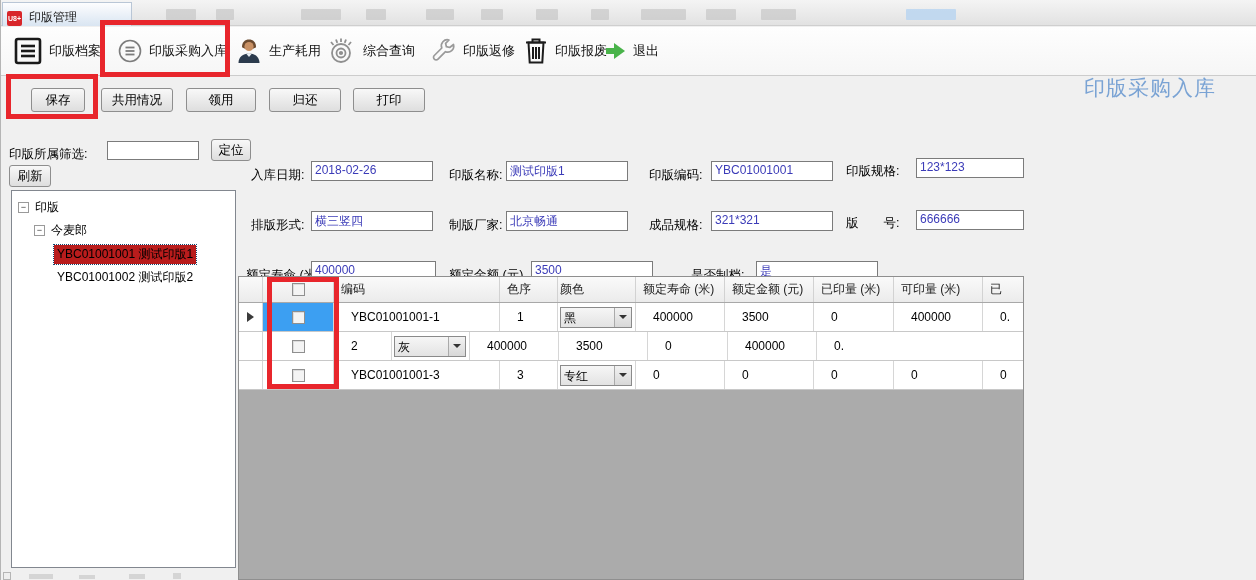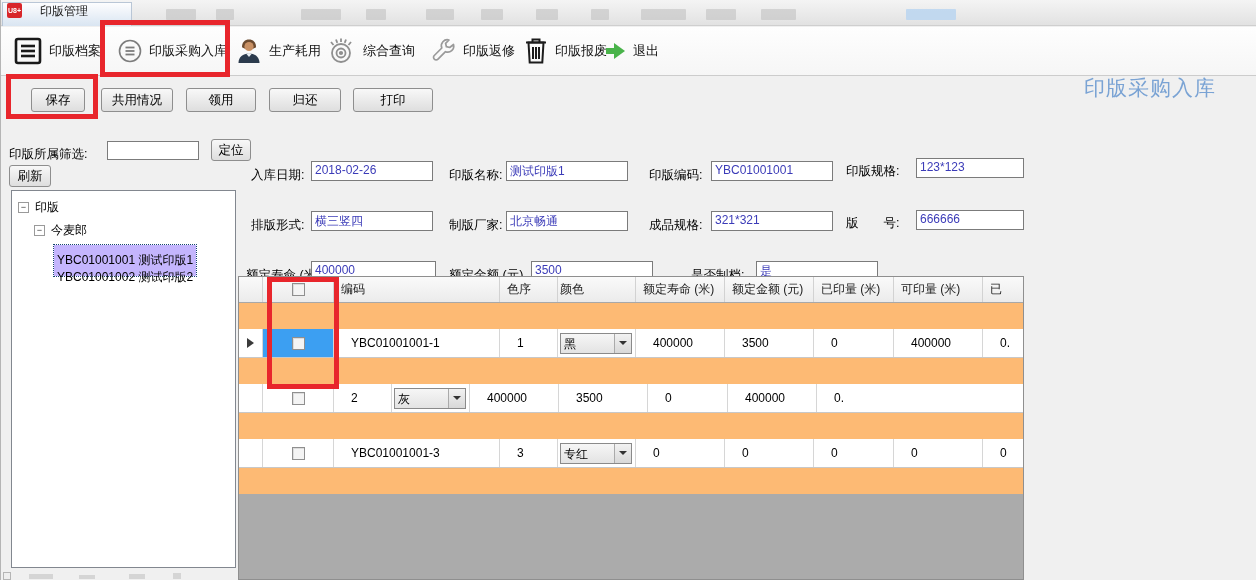--- a/index.html
+++ b/index.html
@@ -7,21 +7,21 @@
   body { font-family:"Liberation Sans","DejaVu Sans",sans-serif; }
   #window {
     position:relative; width:1256px; height:580px; background:#f0f0f0;
     overflow:hidden; border-left:1px solid #b5b5b5;
   }
   
   .titlebar { position:absolute; left:0; top:0; width:1256px; height:26px;
     background:linear-gradient(#f4f4f4,#e2e2e2); border-bottom:1px solid #cfcfcf; }
   .title-tab { position:absolute; left:1px; top:2px; width:130px; height:24px;
     background:linear-gradient(#fdfdfe,#d9e5f2); border:1px solid #b9c6d6; border-bottom:none;
-    display:flex; align-items:flex-start; gap:18px; padding-left:4px; }
+    display:flex; align-items:flex-end; gap:7px; padding-left:4px; }
   .app-badge { width:15px; height:15px; background:#d8262a; color:#fff; font-size:7px;
     font-weight:bold; display:flex; align-items:center; justify-content:center; border-radius:2px; }
   .title-text { font-size:12px; color:#1a1a1a; }
   .blob { position:absolute; top:9px; height:11px; background:#bdbdbd; opacity:.55; border-radius:1px; }
   .blob.blue { background:#bcd6f0; opacity:.9; }
   
   .toolbar { position:absolute; left:0; top:27px; width:1256px; height:49px;
     background:linear-gradient(#fefefe,#f6f6f6); border-bottom:1px solid #cccccc; }
   .tbtn { position:absolute; top:3px; height:42px; display:flex; align-items:center; gap:6px;
     padding:0 4px; cursor:default; }
@@ -35,25 +35,25 @@
     letter-spacing:1px; white-space:nowrap; }
   
   .label { position:absolute; font-size:12.5px; color:#000; white-space:nowrap; }
   .tinput { position:absolute; border:1px solid #7b7b7b; background:#fff; font-size:12px;
     color:#3b3bb8; padding:1px 3px; font-family:inherit; }
   .tree { position:absolute; left:10px; top:190px; width:225px; height:378px;
     background:#fff; border:1px solid #82878f; font-size:12px; color:#000; }
   .tnode { position:absolute; display:flex; align-items:center; gap:6px; white-space:nowrap; }
   .expander { width:11px; height:11px; border:1px solid #9a9a9a; background:#fff;
     font-size:9px; line-height:9px; text-align:center; color:#333; }
-  .tleaf-sel { background:#c4b5fd; outline:1px dotted #16466e; padding:7px 3px; }
+  .tleaf-sel { background:#b91c1c; outline:1px dotted #16466e; padding:1px 3px; }
   .tleaf { padding:1px 3px; }
   
   .grid { position:absolute; left:237px; top:276px; width:786px; height:304px;
-    border:1px solid #8f8f8f; background:#fdba74; display:flex; flex-direction:column;gap:26px; }
+    border:1px solid #8f8f8f; background:#f97316; display:flex; flex-direction:column; }
   .g-head { display:flex; height:26px; background:linear-gradient(#fafafa,#ebebeb);
     border-bottom:1px solid #a8a8a8; }
   .g-head .gc { font-size:12px; color:#222; display:flex; align-items:center;
     border-right:1px solid #d2d2d2; padding-left:7px; overflow:hidden; }
   .g-row { display:flex; height:29px; background:#fff; border-bottom:1px solid #c8c8c8; }
   .g-row .gc { font-size:12px; color:#000; display:flex; align-items:center;
     border-right:1px solid #d6d6d6; padding-left:17px; overflow:hidden; }
   .gc.c-sel { width:24px; justify-content:center; padding-left:0; }
   .gc.c-chk { width:71px; justify-content:center; padding-left:0; }
   .gc.c-code { width:166px; }
@@ -185,21 +185,21 @@
       <span class="lbl">退出</span>
     </div>
   </div>
 
   <div class="page-title">印版采购入库</div>
 
   <button class="btn" style="left:30px;top:88px;width:54px">保存</button>
   <button class="btn" style="left:100px;top:88px;width:72px">共用情况</button>
   <button class="btn" style="left:185px;top:88px;width:70px">领用</button>
   <button class="btn" style="left:268px;top:88px;width:72px">归还</button>
-  <button class="btn" style="left:352px;top:88px;width:80px">打印</button>
+  <button class="btn" style="left:352px;top:88px;width:72px">打印</button>
 
   <span class="label" style="left:8px;top:146px">印版所属筛选:</span>
   <input class="tinput" style="left: 106px; top: 141px; width: 92px; height: 19px;" value="">
   <button class="btn" style="left:210px;top:139px;width:40px;height:22px">定位</button>
   <button class="btn" style="left:8px;top:165px;width:42px;height:22px">刷新</button>
 
   <div class="tree">
     <div class="tnode" style="left:6px;top:8px">
       <span class="expander">−</span>
       <span>印版</span>

